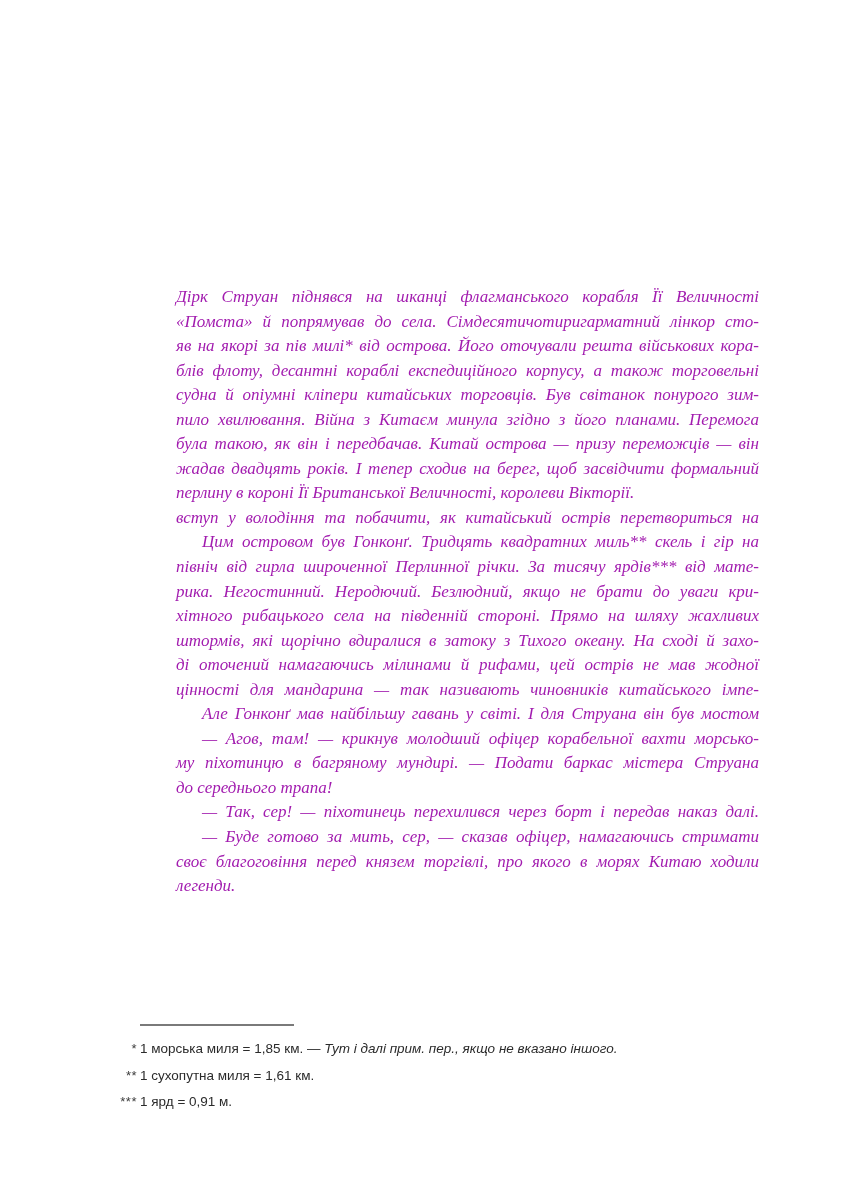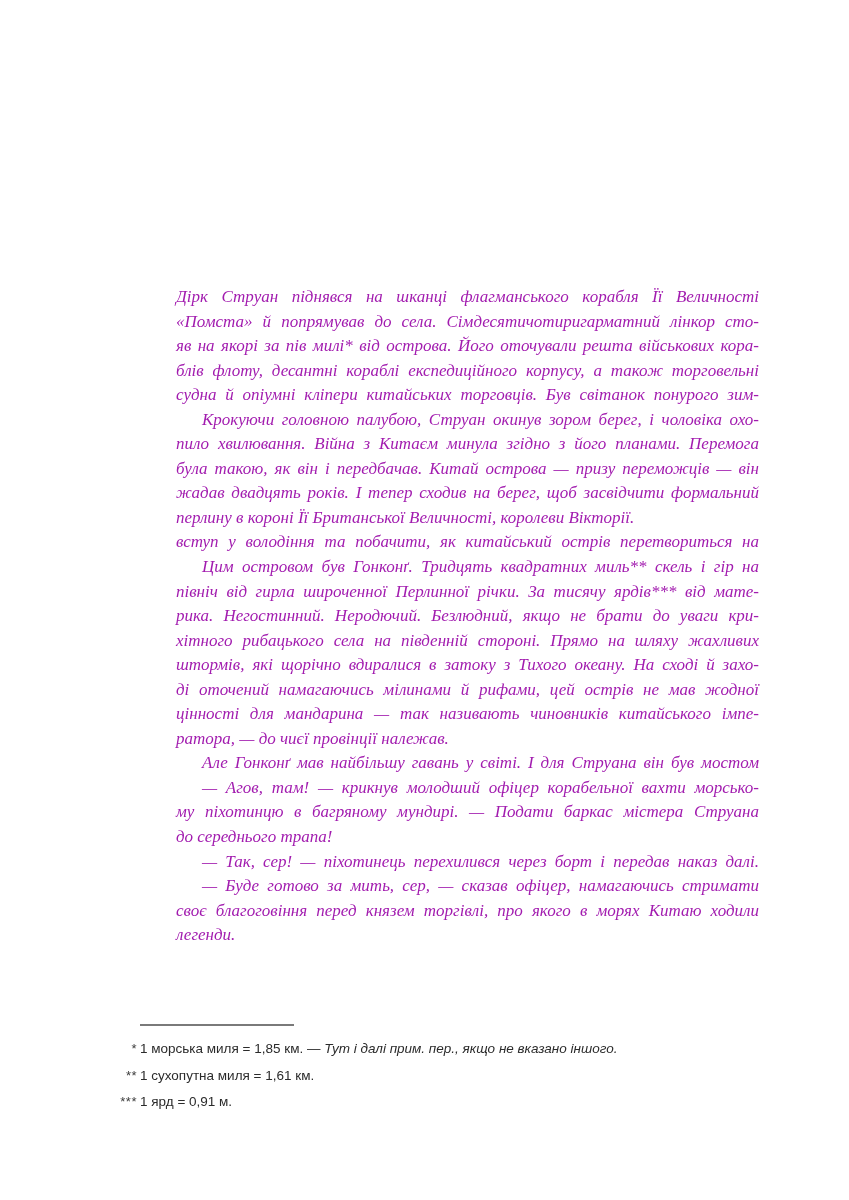--- a/index.html
+++ b/index.html
@@ -76,38 +76,36 @@
       </p>
       <div class="line">Дірк Струан піднявся на шканці флагманського корабля Її Величності</div>
       <div class="line">«Помста» й попрямував до села. Сімдесятичотиригарматний лінкор сто-</div>
       <div class="line">яв на якорі за пів милі* від острова. Його оточували решта військових кора-</div>
       <div class="line">блів флоту, десантні кораблі експедиційного корпусу, а також торговельні</div>
       <div class="line">судна й опіумні кліпери китайських торговців. Був світанок понурого зим-</div>
     <p></p>
 
     <p>
       </p>
-      <div class="line ind">Крокуючи головною палубою, Струан окинув зором берег, і чоловіка охо-</div>
       <div class="line">пило хвилювання. Війна з Китаєм минула згідно з його планами. Перемога</div>
       <div class="line">була такою, як він і передбачав. Китай острова — призу переможців — він</div>
       <div class="line">жадав двадцять років. І тепер сходив на берег, щоб засвідчити формальний</div>
       <div class="line short">перлину в короні Її Британської Величності, королеви Вікторії.</div>
       <div class="line">вступ у володіння та побачити, як китайський острів перетвориться на</div>
     <p></p>
 
     <p>
       </p>
       <div class="line ind">Цим островом був Гонконґ. Тридцять квадратних миль** скель і гір на</div>
       <div class="line">північ від гирла широченної Перлинної річки. За тисячу ярдів*** від мате-</div>
       <div class="line">рика. Негостинний. Неродючий. Безлюдний, якщо не брати до уваги кри-</div>
       <div class="line">хітного рибацького села на південній стороні. Прямо на шляху жахливих</div>
       <div class="line">штормів, які щорічно вдиралися в затоку з Тихого океану. На сході й захо-</div>
       <div class="line">ді оточений намагаючись мілинами й рифами, цей острів не мав жодної</div>
       <div class="line">цінності для мандарина — так називають чиновників китайського імпе-</div>
-      <div class="line short">ратора, — до чиєї провінції належав.</div>
     <p></p>
 
     <p>
       </p>
       <div class="line ind">Але Гонконґ мав найбільшу гавань у світі. І для Струана він був мостом</div>
     <p></p>
 
     <p>
       </p>
       <div class="line ind">— Агов, там! — крикнув молодший офіцер корабельної вахти морсько-</div>

